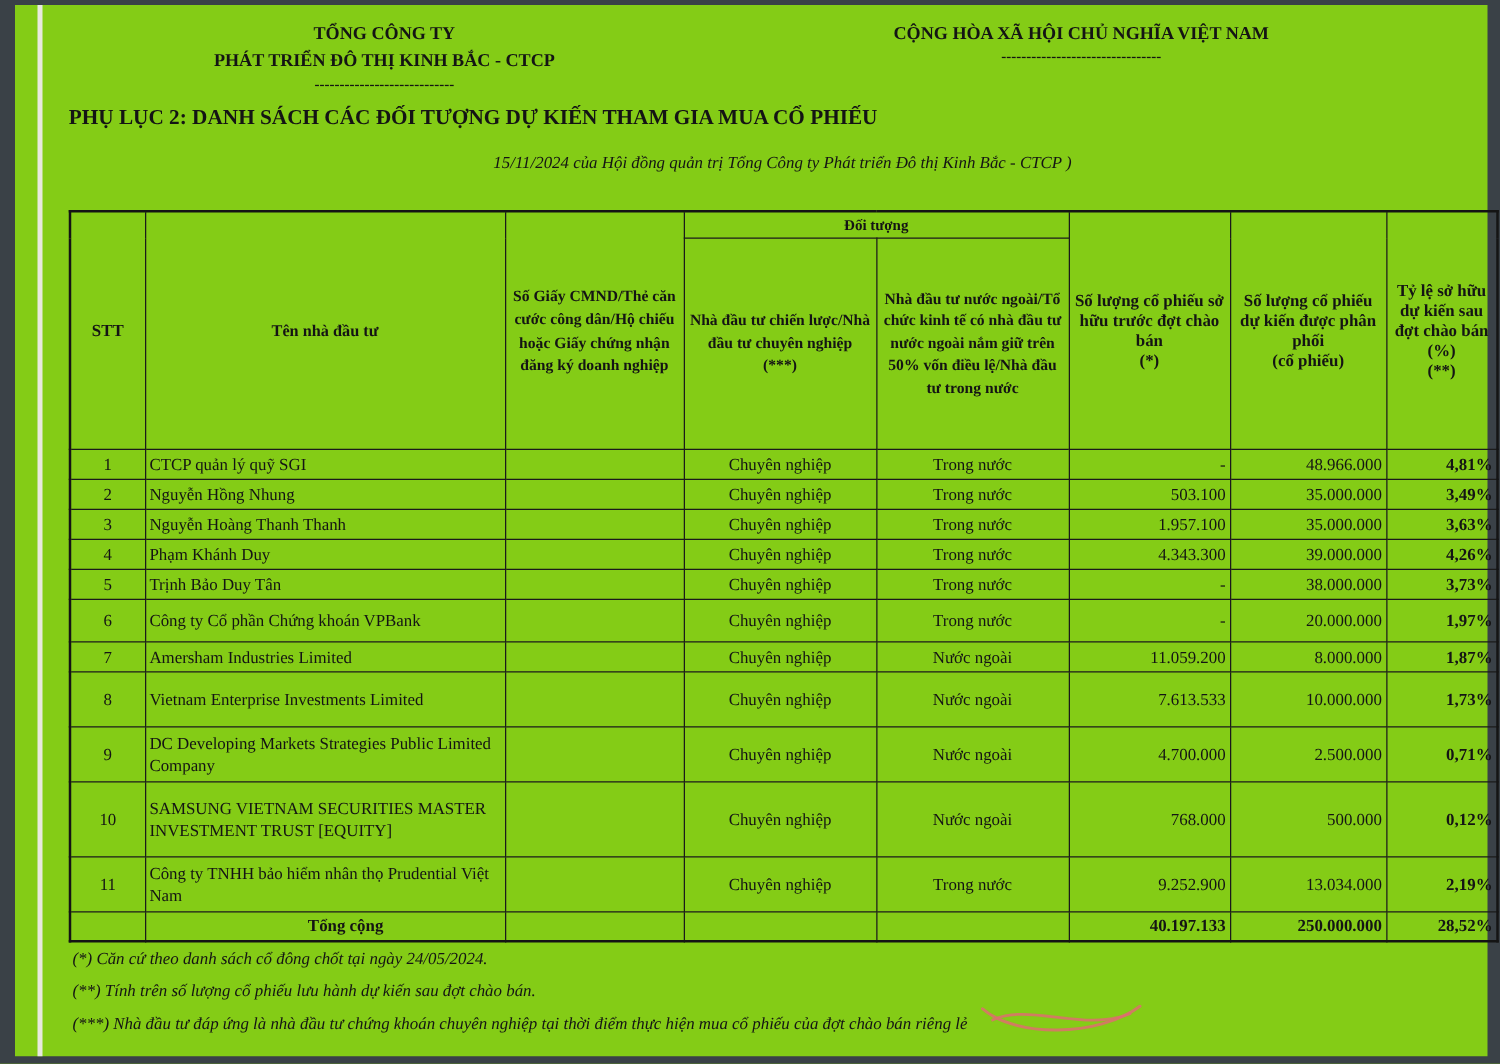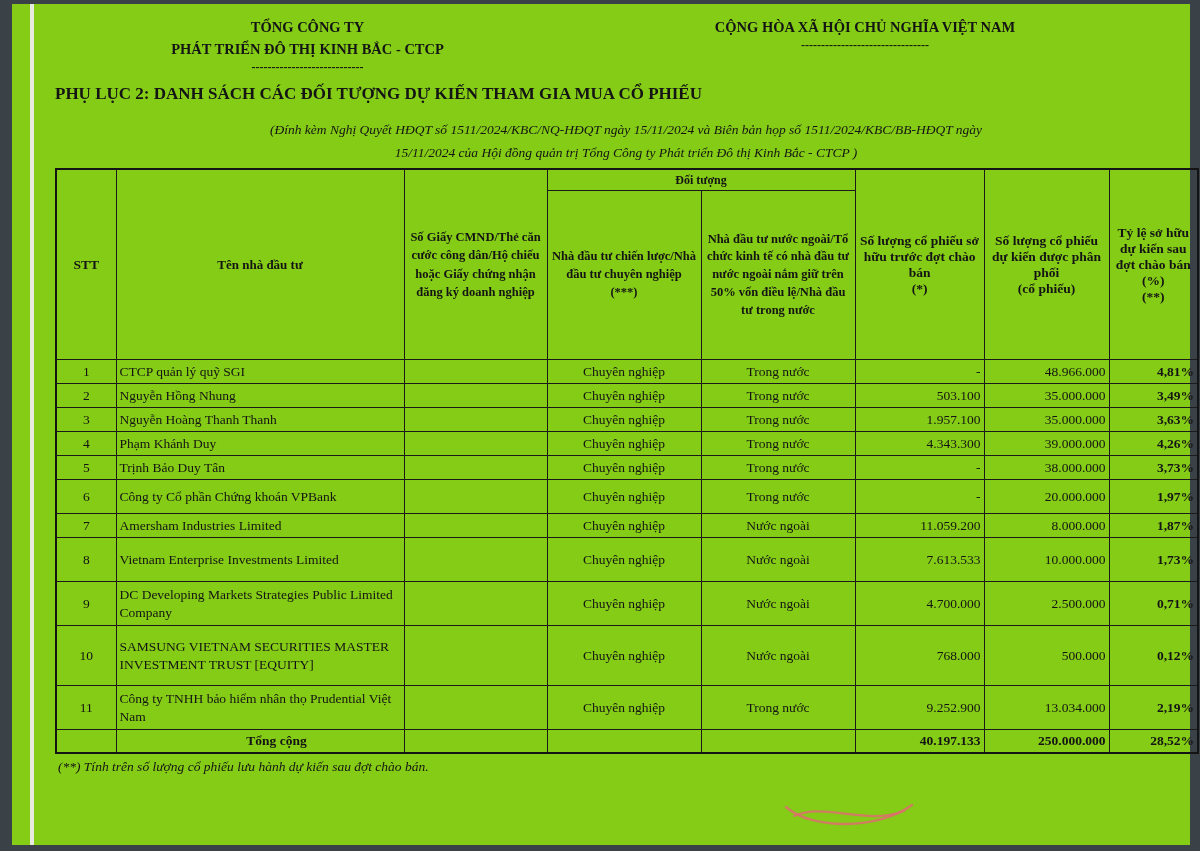--- a/index.html
+++ b/index.html
@@ -85,21 +85,20 @@
   </div>
 
   <div class="national-header">
     <div>CỘNG HÒA XÃ HỘI CHỦ NGHĨA VIỆT NAM</div>
     <div class="divider-dashes">--------------------------------</div>
   </div>
 
   <div class="doc-title">PHỤ LỤC 2: DANH SÁCH CÁC ĐỐI TƯỢNG DỰ KIẾN THAM GIA MUA CỔ PHIẾU</div>
 
   <div class="doc-subtitle">
-    <div>(Đính kèm Nghị Quyết HĐQT số 1511/2024/KBC/NQ-HĐQT ngày 15/11/2024 và Biên bản họp số 1511/2024/KBC/BB-HĐQT ngày</div>
     <div>15/11/2024 của Hội đồng quản trị Tổng Công ty Phát triển Đô thị Kinh Bắc - CTCP )</div>
   </div>
 
   <table class="main-table">
     <colgroup>
       <col style="width:60px">
         <col style="width:288px">
         <col style="width:143px">
         <col style="width:154px">
       <col style="width:154px">
@@ -254,20 +253,22 @@
         <td></td>
         <td></td>
         <td class="cell-num">40.197.133</td>
         <td class="cell-num">250.000.000</td>
         <td class="cell-pct">28,52%</td>
       </tr>
     </tfoot>
   </table>
 
   <div class="footnotes">
+    <div>(*) Căn cứ theo danh sách cổ đông chốt tại ngày 24/05/2024.</div>
     <div>(**) Tính trên số lượng cổ phiếu lưu hành dự kiến sau đợt chào bán.</div>
+    <div>(***) Nhà đầu tư đáp ứng là nhà đầu tư chứng khoán chuyên nghiệp tại thời điểm thực hiện mua cổ phiếu của đợt chào bán riêng lẻ</div>
   </div>
 
   <svg class="red-mark" width="140" height="34" viewBox="0 0 140 34">
     <path d="M6,7 C32,30 98,30 132,5" fill="none" stroke-width="2.4" stroke-linecap="round" class="red-stroke" stroke="#dd6e6e" opacity="0.85"></path>
     <path d="M14,16 C44,2 86,26 124,11" fill="none" stroke-width="2.2" stroke-linecap="round" class="red-stroke" stroke="#dd6e6e" opacity="0.85"></path>
   </svg>
 </div>
 
 </body></html>

